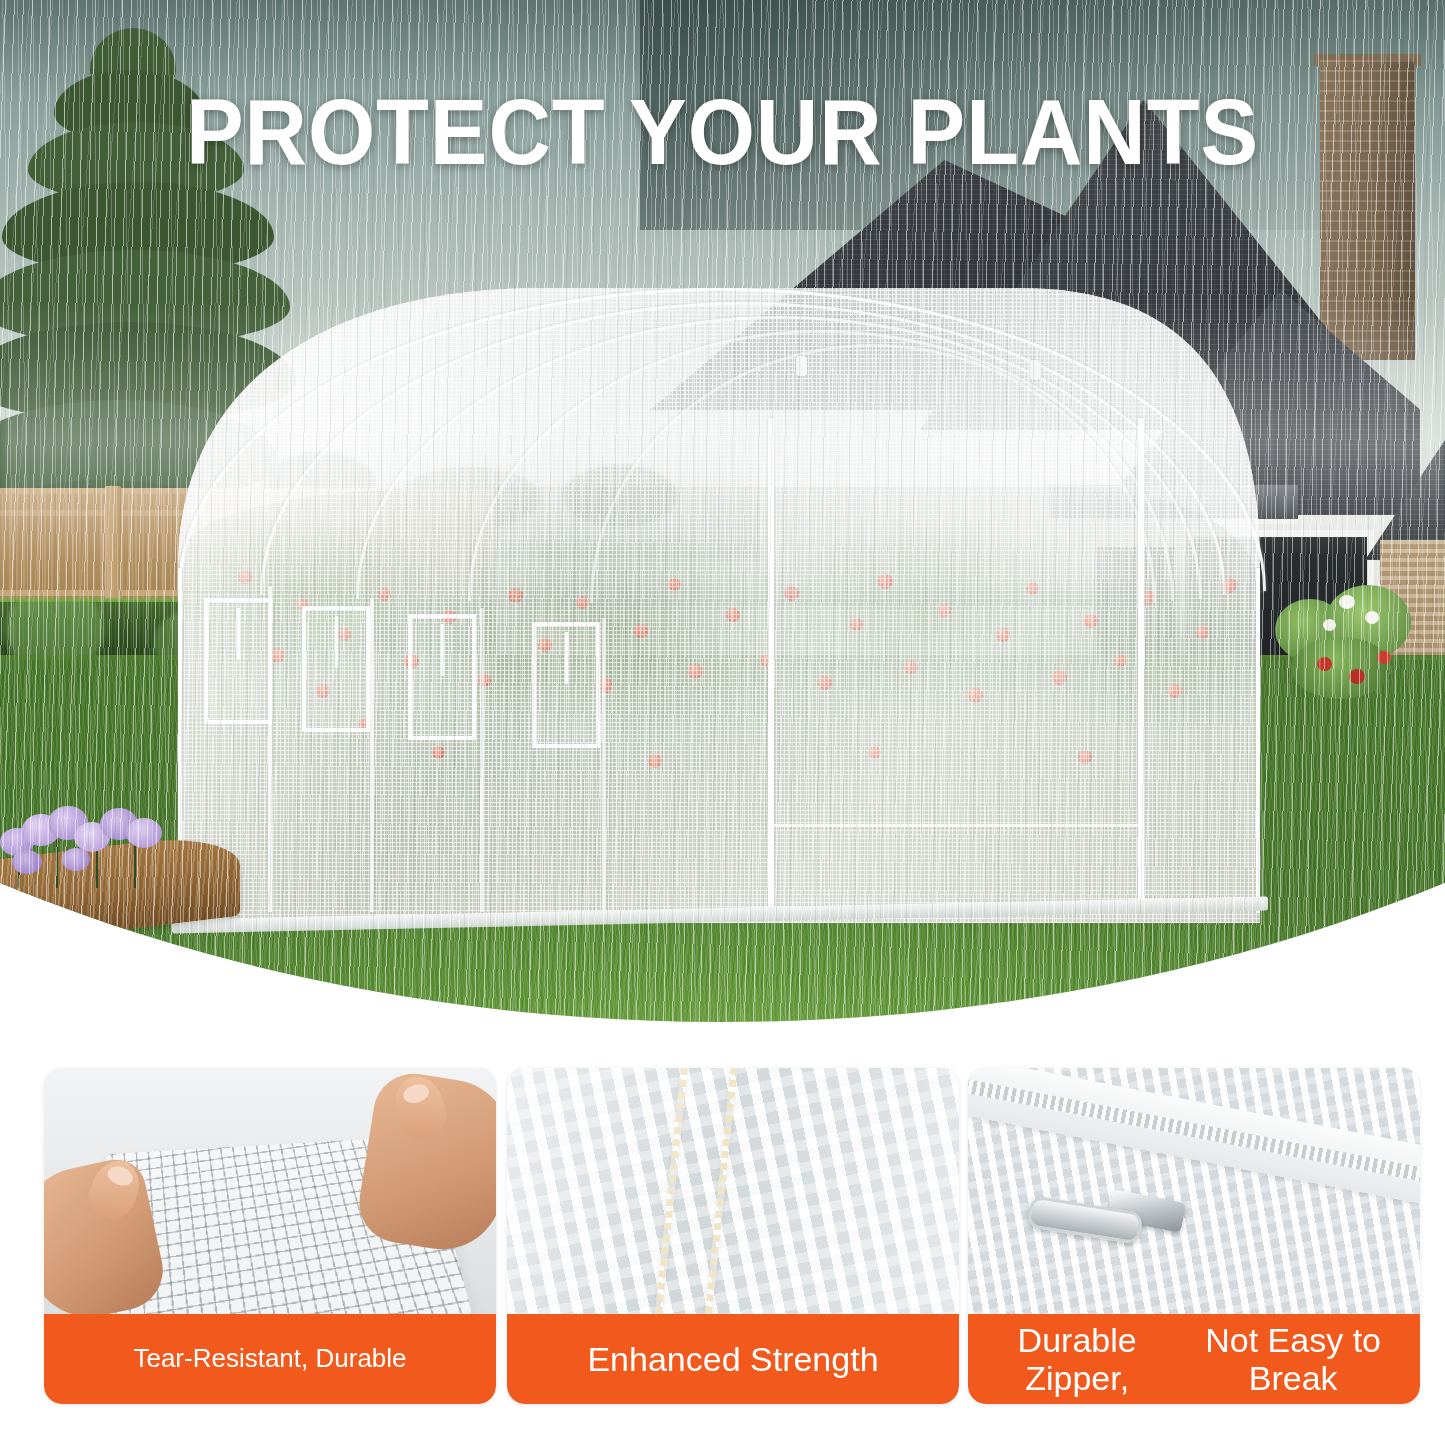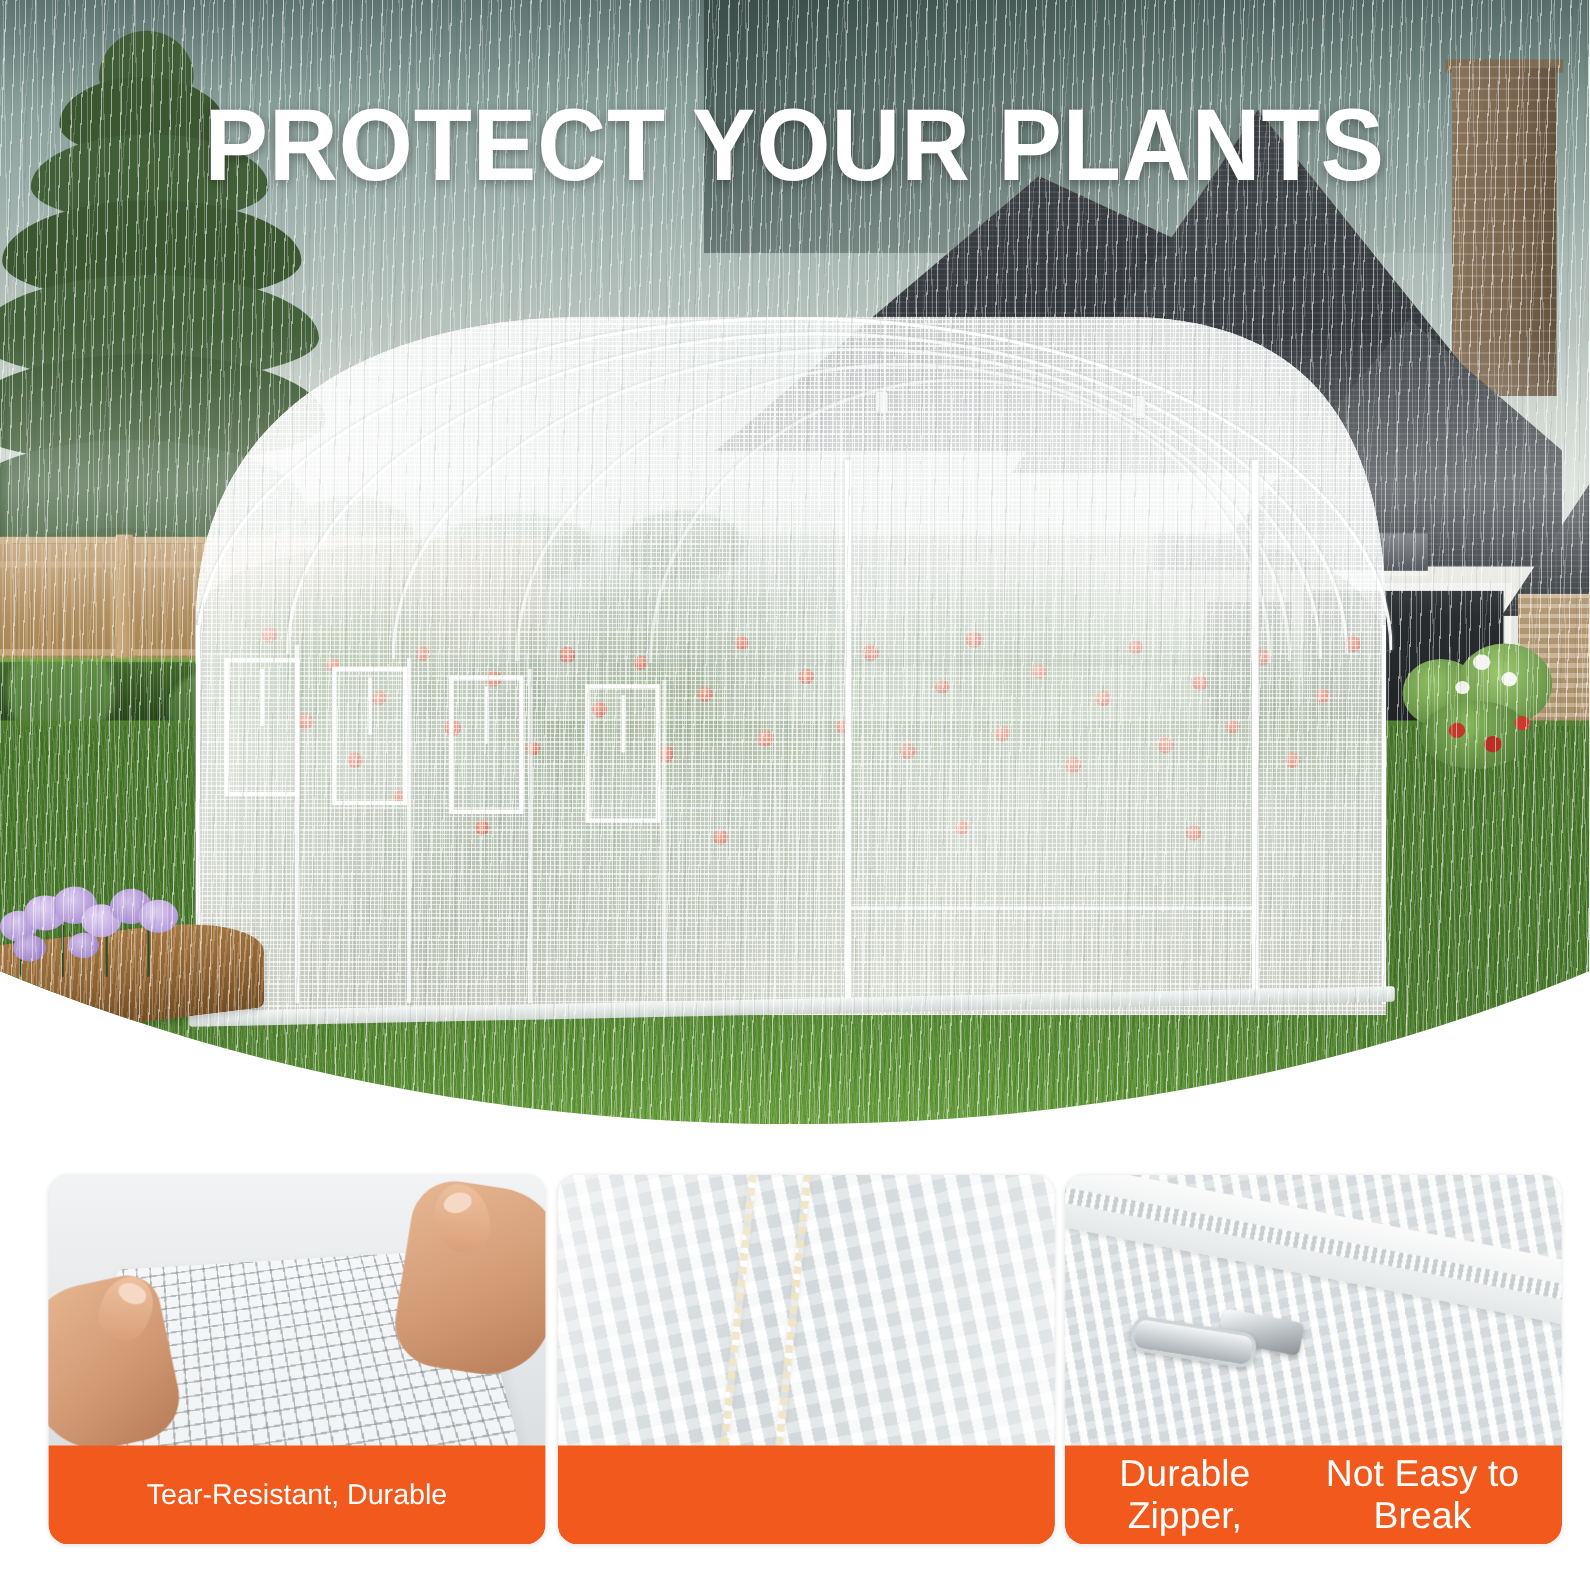--- a/index.html
+++ b/index.html
@@ -434,20 +434,21 @@
 
     <div class="panel p2">
       <div class="pimg">
         <div class="p2bg"></div>
         <div class="stitch" style="left:160px;"></div>
         <div class="stitch" style="left:210px;"></div>
         <div class="p2gloss"></div>
       </div>
       <div class="cap two">
           <br>
+        <span>Enhanced Strength</span>
       </div>
     </div>
 
     <div class="panel p3">
       <div class="pimg">
         <div class="p3bg"></div>
         <div class="ziptape"></div>
         <div class="ziptooth"></div>
         <div class="zslider"></div>
         <div class="zpull"></div>

